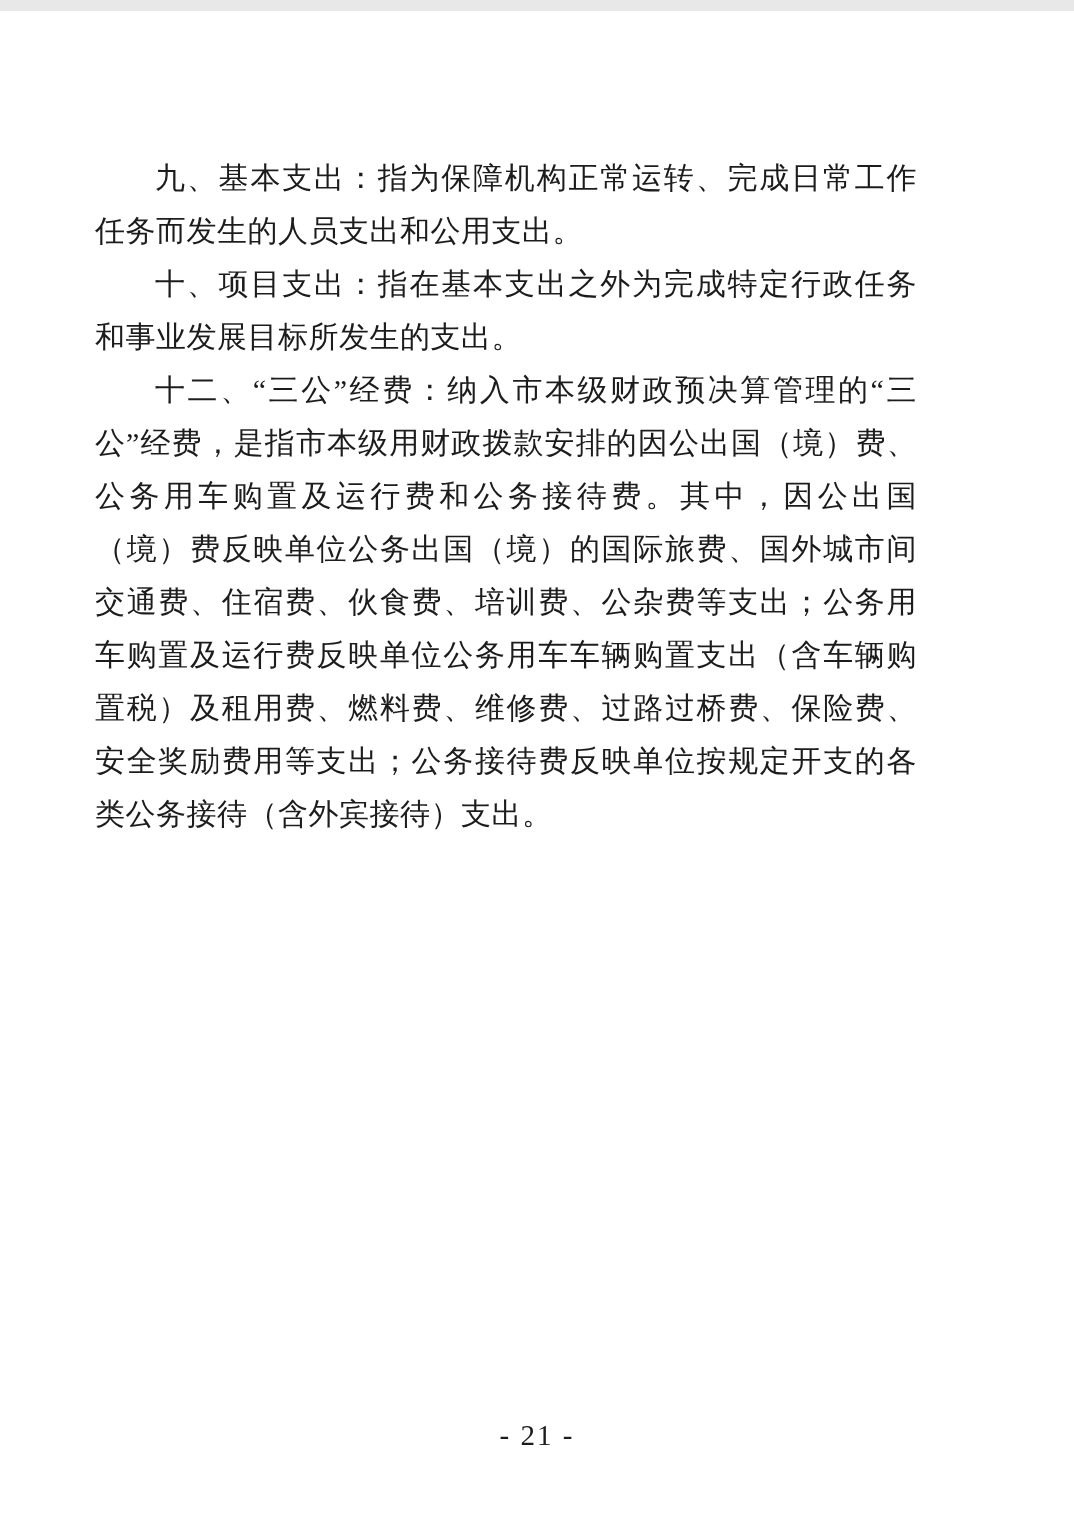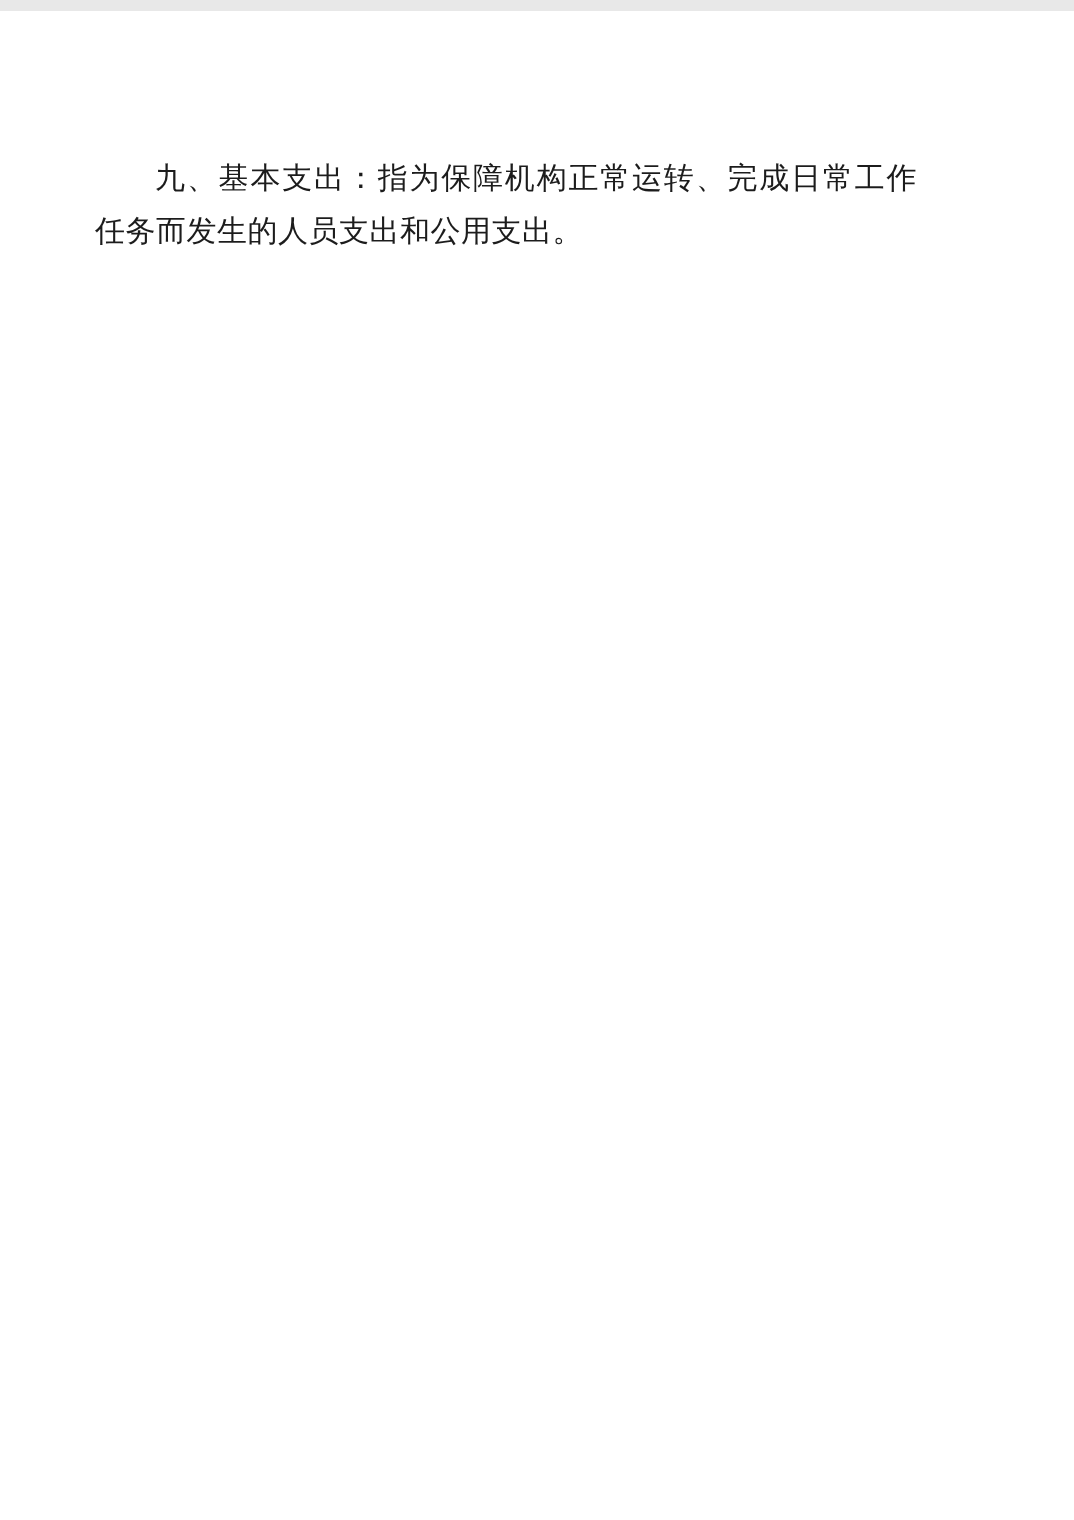--- a/index.html
+++ b/index.html
@@ -45,15 +45,20 @@
     letter-spacing: 2px;
     color: #1c1c1c;
   }
 </style>
 </head>
 <body>
 
 <div class="page">
   <div class="content">
     <p class="para">九、基本支出：指为保障机构正常运转、完成日常工作任务而发生的人员支出和公用支出。</p>
+    <p class="para">十、项目支出：指在基本支出之外为完成特定行政任务和事业发展目标所发生的支出。</p>
+    <p class="para">十二、“三公”经费：纳入市本级财政预决算管理的“三公”经费，是指市本级用财政拨款安排的因公出国（境）费、公务用车购置及运行费和公务接待费。其中，因公出国（境）费反映单位公务出国（境）的国际旅费、国外城市间交通费、住宿费、伙食费、培训费、公杂费等支出；公务用车购置及运行费反映单位公务用车车辆购置支出（含车辆购置税）及租用费、燃料费、维修费、过路过桥费、保险费、安全奖励费用等支出；公务接待费反映单位按规定开支的各类公务接待（含外宾接待）支出。</p>
   </div>
 
+  <div class="footer">
+    <span class="page-number">- 21 -</span>
+  </div>
 </div>
 
 </body></html>

